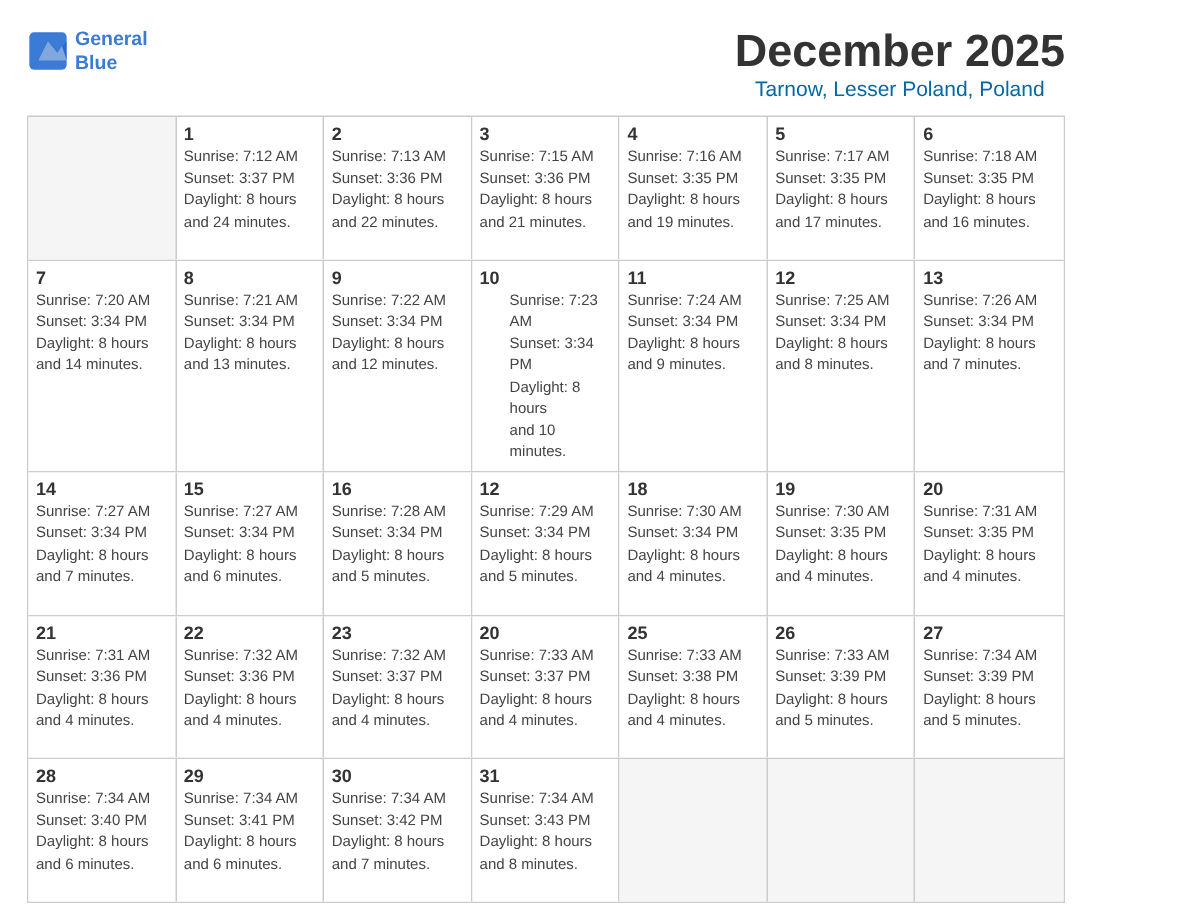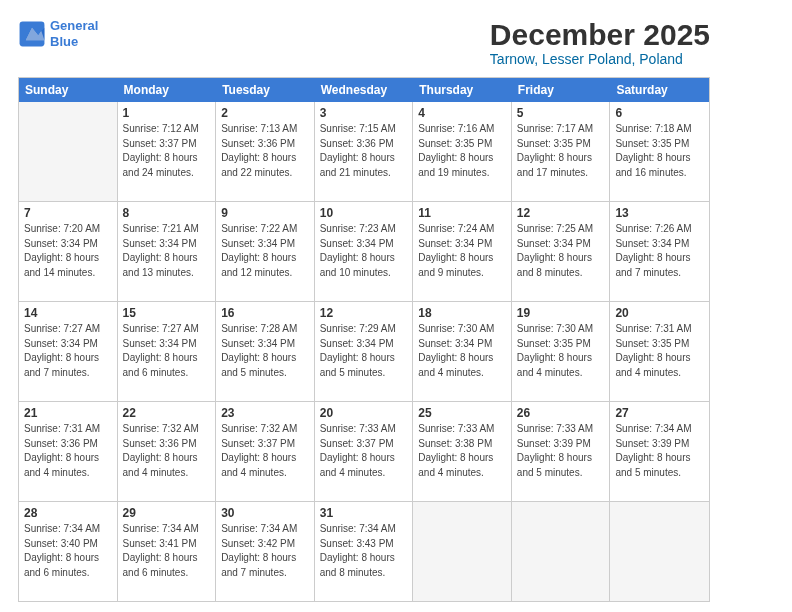--- a/index.html
+++ b/index.html
@@ -35,21 +35,21 @@
       line-height: 1.2;
     }
     .logo-text span {
       color: #3a7bd5;
     }
     .logo-icon {
       width: 28px;
       height: 28px;
     }
     .title-block {
-      text-align: left;
+      text-align: center;
     }
     .month-title {
       font-size: 30px;
       font-weight: bold;
       color: #333;
       line-height: 1.1;
     }
     .location {
       font-size: 14px;
       color: #0369a1;
@@ -129,29 +129,20 @@
         <div><span>Blue</span></div>
       </div>
     </div>
     <div class="title-block">
       <div class="month-title">December 2025</div>
       <div class="location">Tarnow, Lesser Poland, Poland</div>
     </div>
   </div>
 
   <div class="calendar">
-    <div class="cal-header">
-      <div class="cal-header-cell">Sunday</div>
-      <div class="cal-header-cell">Monday</div>
-      <div class="cal-header-cell">Tuesday</div>
-      <div class="cal-header-cell">Wednesday</div>
-      <div class="cal-header-cell">Thursday</div>
-      <div class="cal-header-cell">Friday</div>
-      <div class="cal-header-cell">Saturday</div>
-    </div>
     <div class="cal-body" id="cal-body">
     <div class="cal-row">
           <div class="cal-cell empty"></div>
           <div class="cal-cell">
             <div class="day-number">1</div>
             <div class="cell-info" style="white-space: pre-line;">Sunrise: 7:12 AM
 Sunset: 3:37 PM
 Daylight: 8 hours
 and 24 minutes.</div>
           </div>
@@ -208,21 +199,21 @@
           </div>
           <div class="cal-cell">
             <div class="day-number">9</div>
             <div class="cell-info" style="white-space: pre-line;">Sunrise: 7:22 AM
 Sunset: 3:34 PM
 Daylight: 8 hours
 and 12 minutes.</div>
           </div>
           <div class="cal-cell">
             <div class="day-number">10</div>
-            <div class="cell-info" style="white-space: pre-line;">Sunrise: 7:23 AM
+            <div class="cell-info" style="white-space: pre-line; margin-left: 20px;">Sunrise: 7:23 AM
 Sunset: 3:34 PM
 Daylight: 8 hours
 and 10 minutes.</div>
           </div>
           <div class="cal-cell">
             <div class="day-number">11</div>
             <div class="cell-info" style="white-space: pre-line;">Sunrise: 7:24 AM
 Sunset: 3:34 PM
 Daylight: 8 hours
 and 9 minutes.</div>

